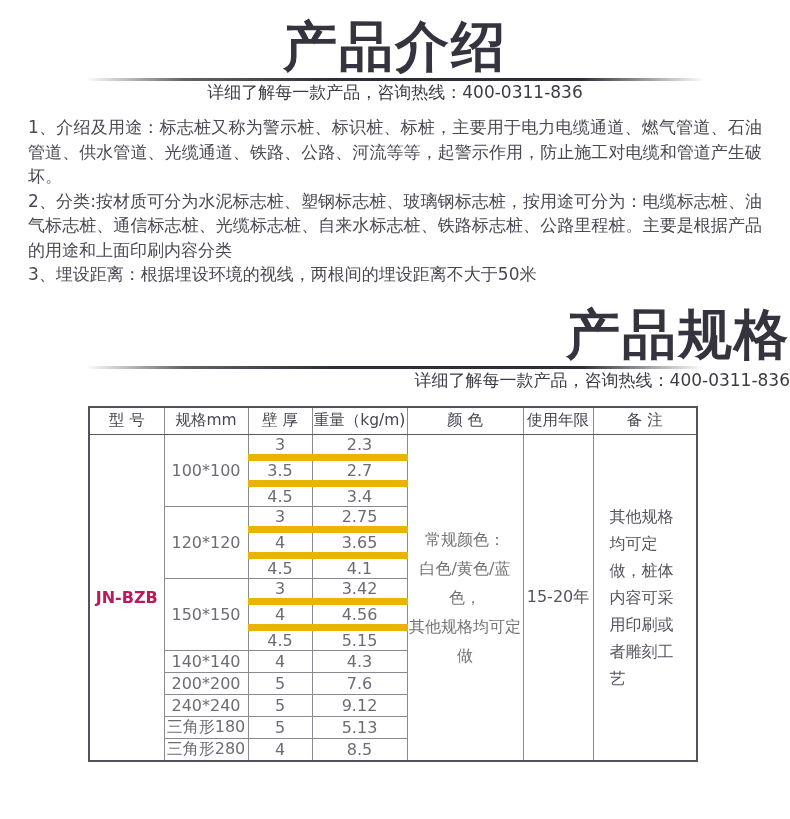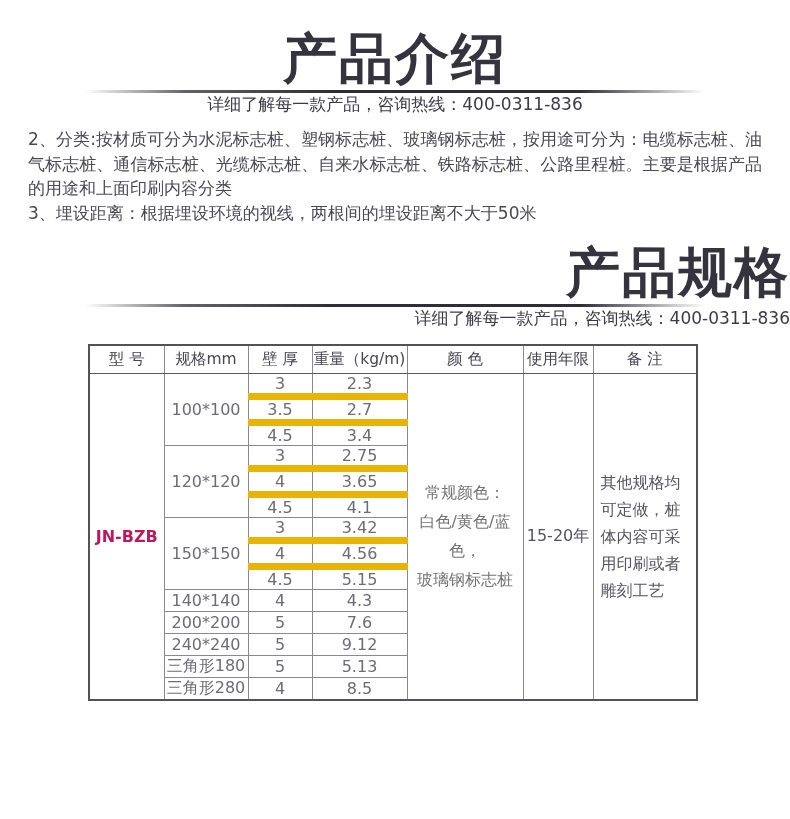--- a/index.html
+++ b/index.html
@@ -7,21 +7,21 @@
   body {
     width:790px; height:819px; overflow:hidden;
     font-family:"DejaVu Sans","Liberation Sans",sans-serif;
     color:#4a4953;
   }
   .section-header { text-align:center; }
   .hero-title {
     font-size:54px; font-weight:900; letter-spacing:2px;
     color:#34333e; line-height:58px;
   }
-  .intro-header { padding-top:30px; }
+  .intro-header { padding-top:18px; }
   .specs-header { padding-top:19px;text-align:right; }
   .hero-line {
     width:620px; height:3px; margin:2px auto 0;
     background:linear-gradient(90deg,
       rgba(47,46,56,0) 0%, rgba(47,46,56,0.75) 16%,
       #2f2e38 40%, #2f2e38 80%,
       rgba(47,46,56,0) 100%);
   }
   .hero-subtitle {
     margin-top:0; font-size:17px; color:#3c3b45; line-height:22px;
@@ -48,33 +48,34 @@
   }
   .spec-table tbody td { height:22px; font-size:16px; }
   tr.group-start > td { border-top:1px solid #77767f; }
   tr.sub > td { border-top:7px solid #eab308; }
   td.model-cell { font-size:17px; color:#be185d;font-weight:bold; }
   td.spec-cell { font-size:16px; }
   td.color-cell { font-size:15.5px; color:#737373; line-height:29px; }
   td.life-cell { font-size:16.5px; color:#55545e; }
   td.remark-cell {
     font-size:15.5px; color:#55545e; line-height:27px;
-    text-align:left; padding:0 7px;
+    text-align:left; padding:0 16px;
   }
 </style>
 </head>
 <body>
 
 <div>
   <div class="section-header intro-header">
     <div class="hero-title">产品介绍</div>
     <div class="hero-line"></div>
     <div class="hero-subtitle">详细了解每一款产品，咨询热线：400-0311-836</div>
   </div>
   <div class="paragraphs">
+    <div>1、介绍及用途：标志桩又称为警示桩、标识桩、标桩，主要用于电力电缆通道、燃气管道、石油管道、供水管道、光缆通道、铁路、公路、河流等等，起警示作用，防止施工对电缆和管道产生破坏。</div>
     <div>2、分类:按材质可分为水泥标志桩、塑钢标志桩、玻璃钢标志桩，按用途可分为：电缆标志桩、油气标志桩、通信标志桩、光缆标志桩、自来水标志桩、铁路标志桩、公路里程桩。主要是根据产品的用途和上面印刷内容分类</div>
     <div>3、埋设距离：根据埋设环境的视线，两根间的埋设距离不大于50米</div>
   </div>
 </div>
 
 <div>
   <div class="section-header specs-header">
     <div class="hero-title">产品规格</div>
     <div class="hero-line"></div>
     <div class="hero-subtitle">详细了解每一款产品，咨询热线：400-0311-836</div>
@@ -103,21 +104,21 @@
     </thead>
     <tbody>
       <tr class="group-start">
         <td class="model-cell" rowspan="14">JN-BZB</td>
         <td class="spec-cell" rowspan="3">100*100</td>
         <td>3</td>
         <td>2.3</td>
         <td class="color-cell" rowspan="14">
           <span style="display:block">常规颜色：</span>
           <span style="display:block">白色/黄色/蓝色，</span>
-          <span style="display:block">玻璃钢标志桩</span>
+          <span style="display:block">其他规格均可定做</span>
         </td>
         <td class="life-cell" rowspan="14">15-20年</td>
         <td class="remark-cell" rowspan="14">其他规格均可定做，桩体内容可采用印刷或者雕刻工艺</td>
       </tr>
       <tr class="sub">
         <td>3.5</td>
         <td>2.7</td>
       </tr>
       <tr class="sub">
         <td>4.5</td>

